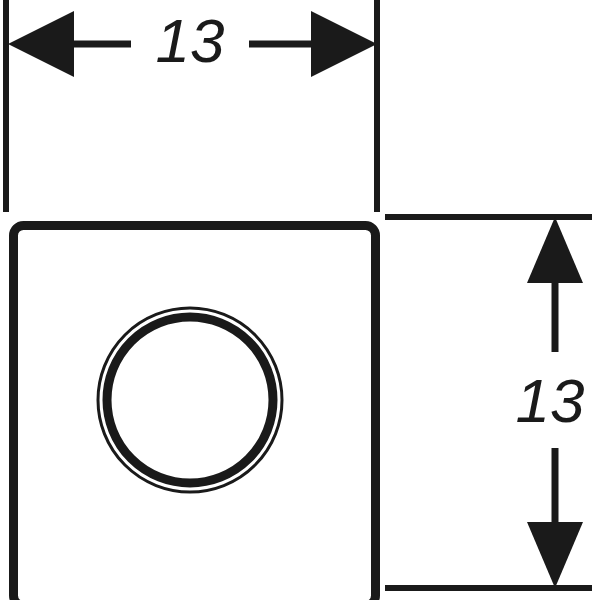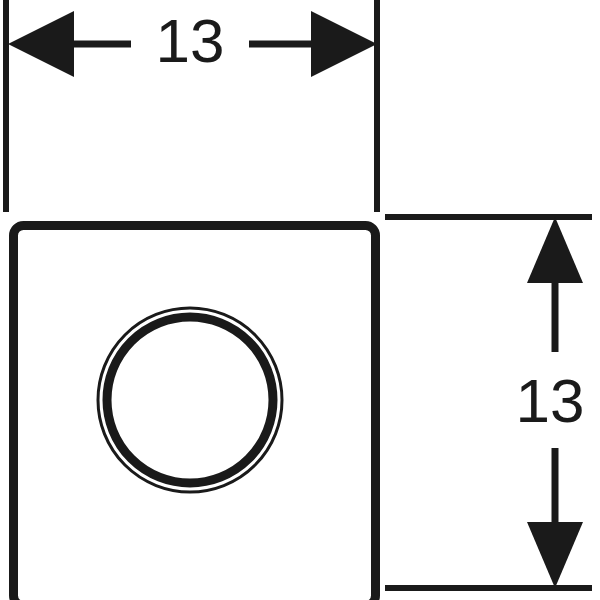--- a/index.html
+++ b/index.html
@@ -27,21 +27,21 @@
   }
   .dim-text {
     font-family: "Liberation Sans", sans-serif;
     font-weight: 400;
     fill: #1a1a1a;
   }
 </style>
 </head>
 <body>
 
-<div id="drawing-root" style="background: rgb(255, 255, 255);">
+<div id="drawing-root" style="background: rgb(255, 255, 255); font-style: italic;">
 
   <svg id="drawing-svg" viewBox="0 0 600 600" xmlns="http://www.w3.org/2000/svg">
 
     <g>
 
       <line class="ext-line" x1="6" y1="0" x2="6" y2="212" stroke="#1a1a1a" stroke-width="6"></line>
 
       <line class="ext-line" x1="377" y1="0" x2="377" y2="212" stroke="#1a1a1a" stroke-width="6"></line>
 
       <polygon points="8,44 74,11 74,77" fill="#1a1a1a"></polygon>

